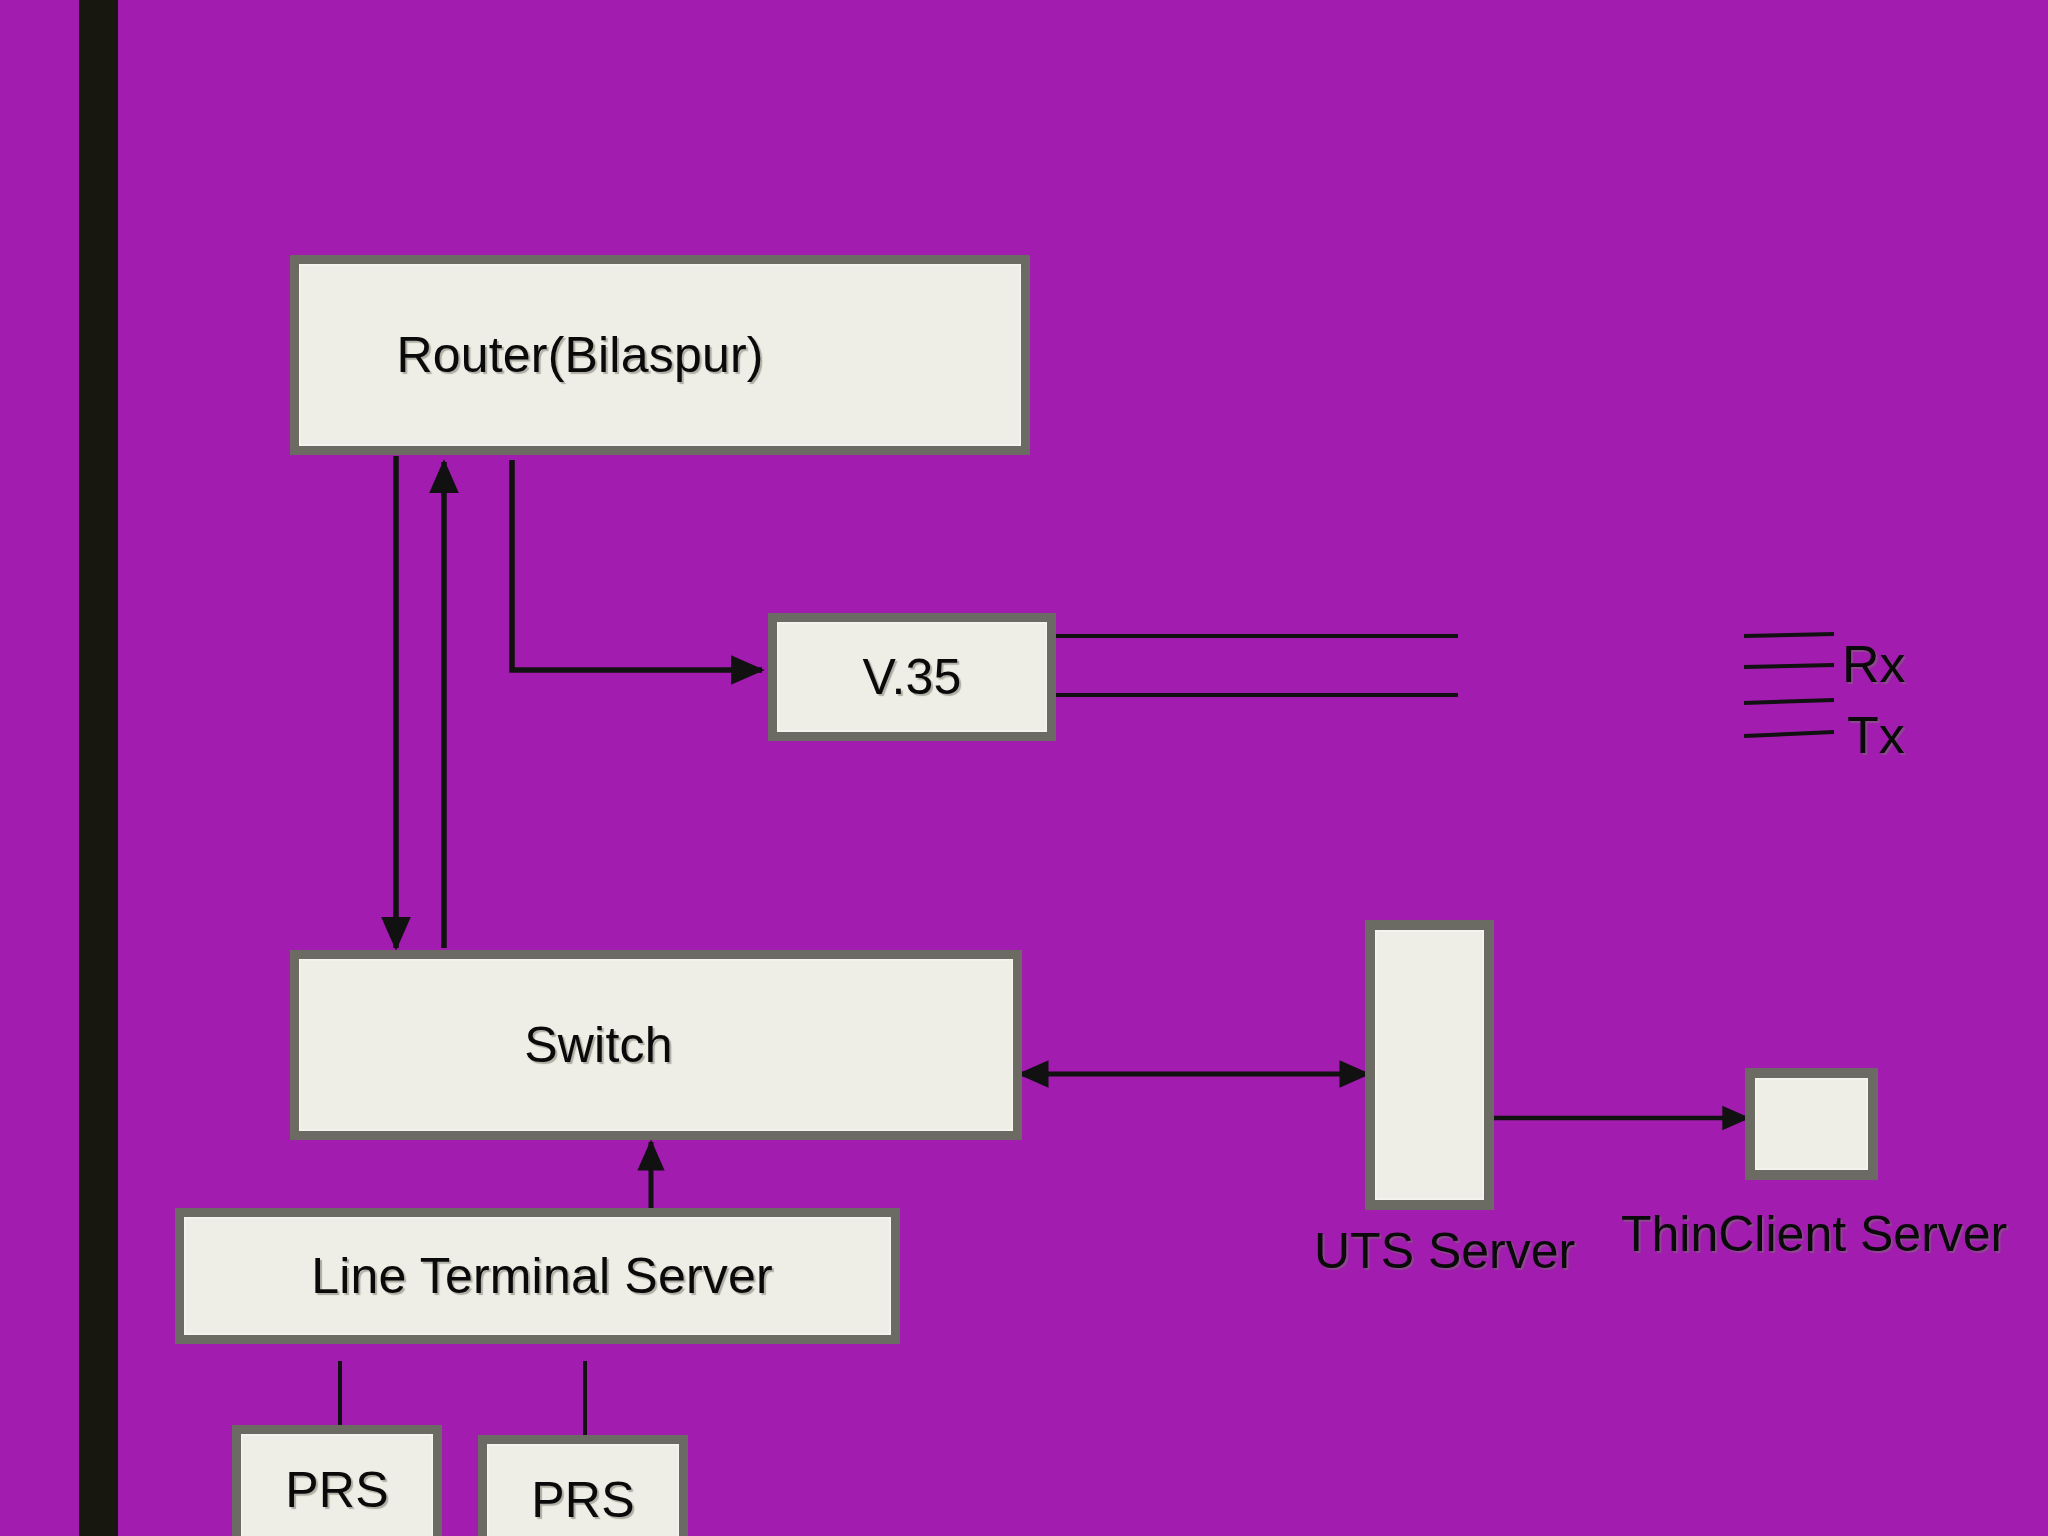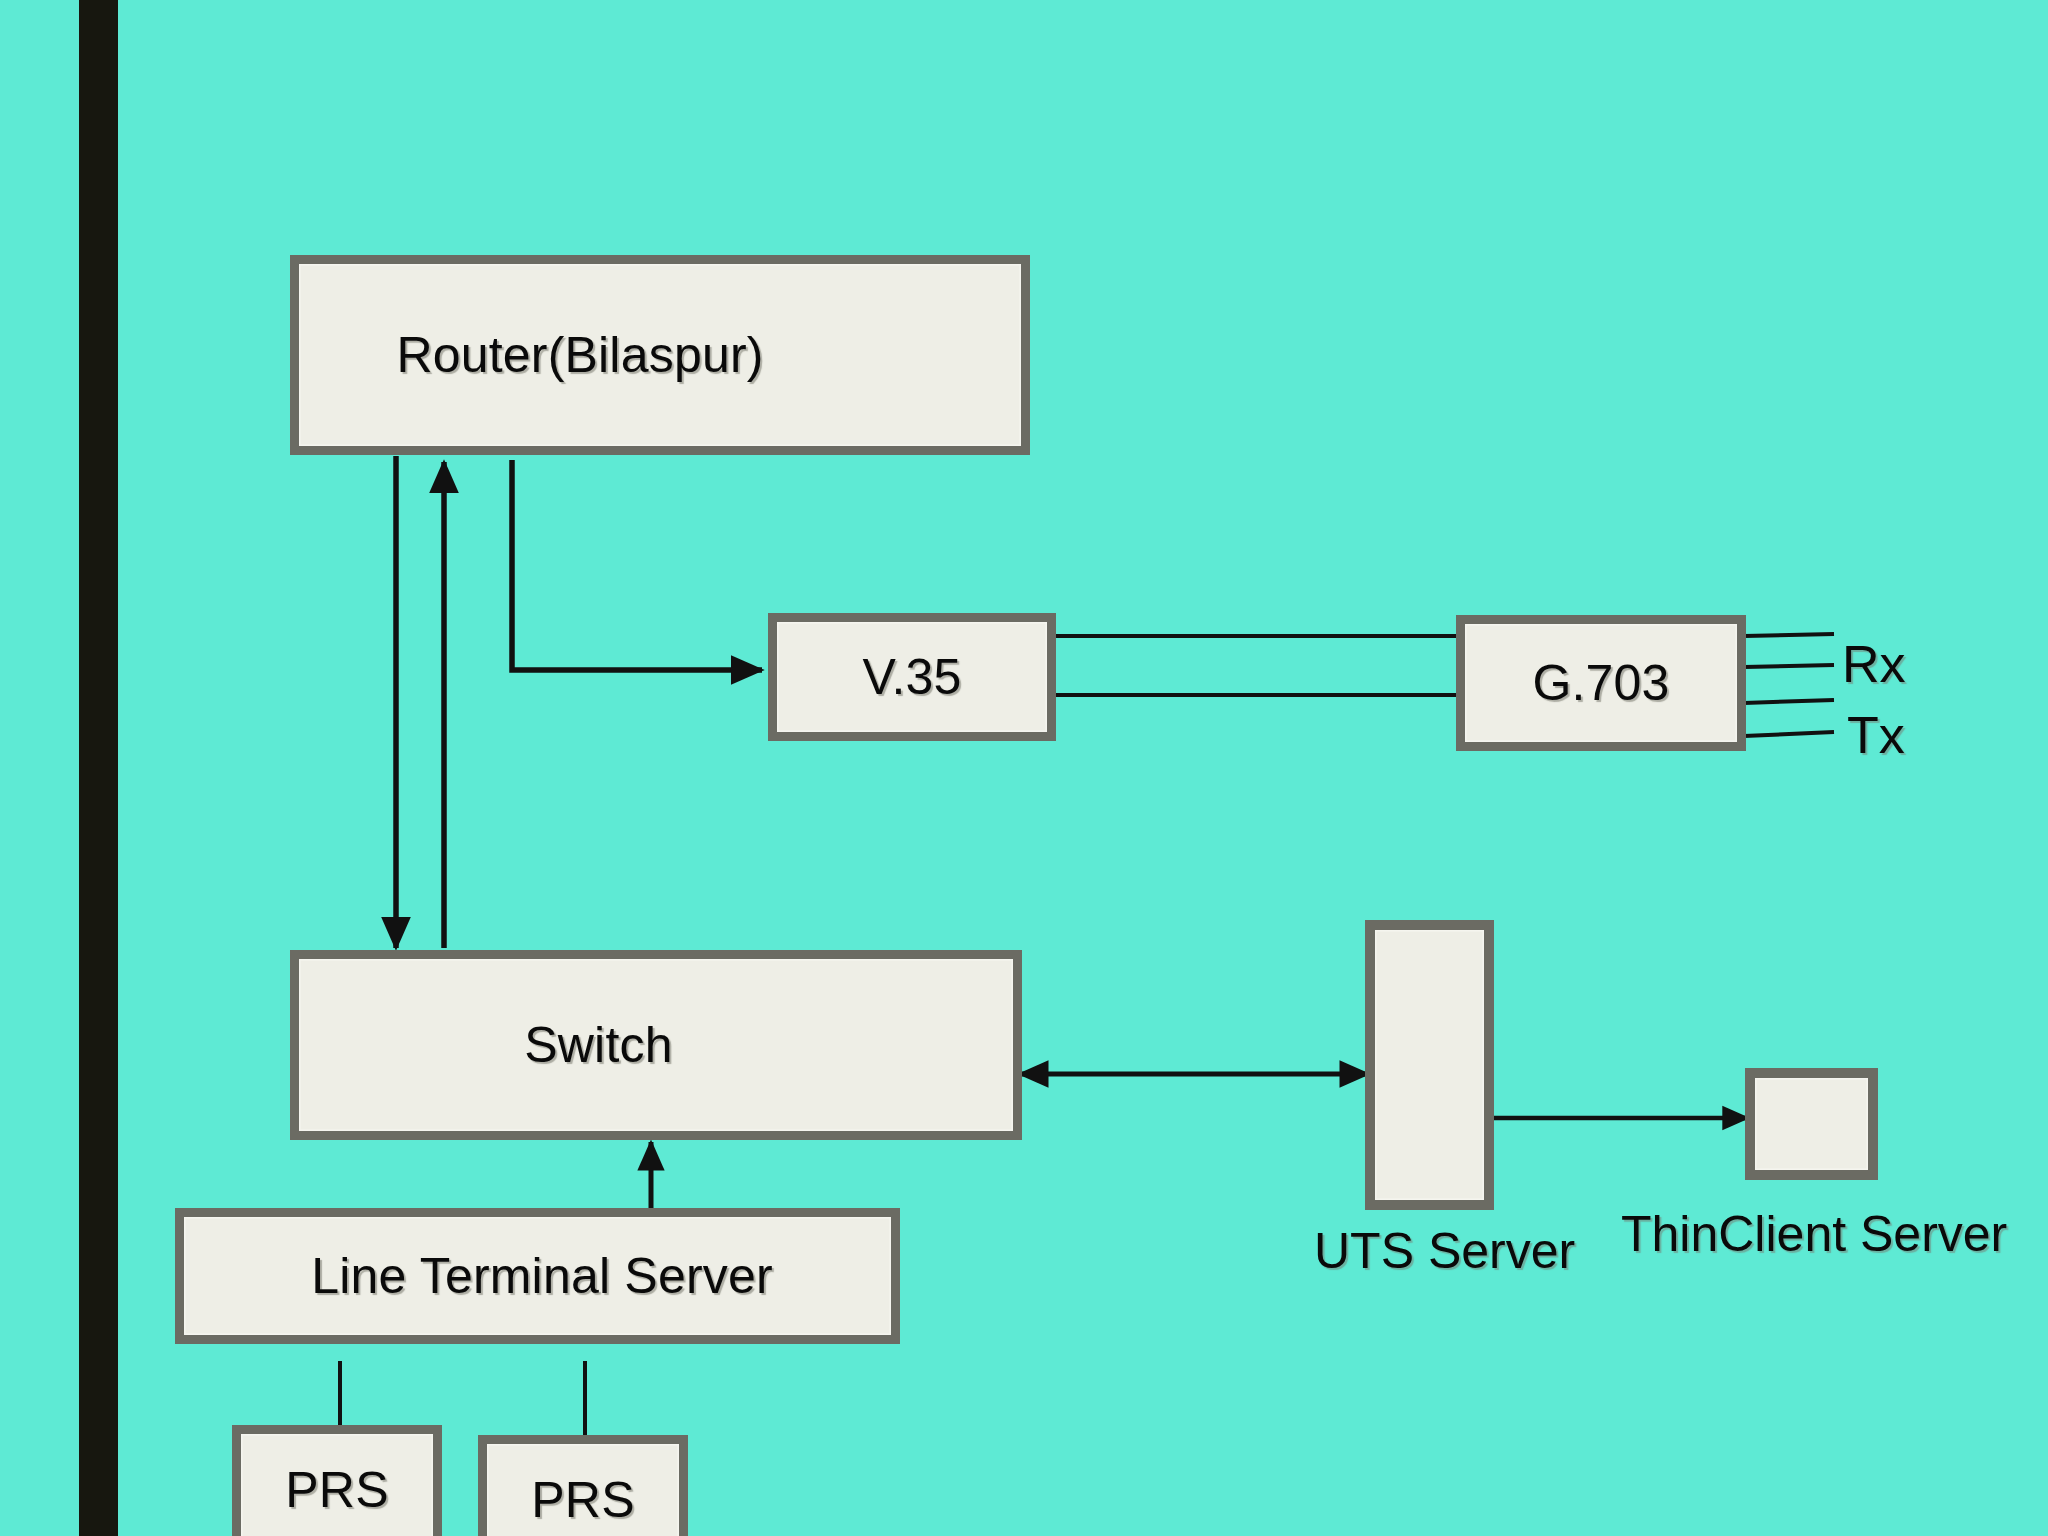--- a/index.html
+++ b/index.html
@@ -4,21 +4,21 @@
 <style>
   html, body {
     margin: 0;
     padding: 0;
     background: #eeeee6;
   }
   #canvas {
     position: relative;
     width: 2048px;
     height: 1536px;
-    background: #5eead4;
+    background: #a21caf;
     overflow: hidden;
     font-family: "Liberation Sans", sans-serif;
   }
   #left-bar {
     position: absolute;
     left: 79px;
     top: 0;
     width: 39px;
     height: 1536px;
     background: #17170f;
@@ -124,23 +124,20 @@
   </svg>
 
   <div class="node" id="node-router">
     <span class="label">Router(Bilaspur)</span>
   </div>
 
   <div class="node" id="node-v35">
     <span class="label">V.35</span>
   </div>
 
-  <div class="node" id="node-g703">
-    <span class="label">G.703</span>
-  </div>
 
   <div class="node" id="node-switch">
     <span class="label">Switch</span>
   </div>
 
   <div class="node" id="node-lts">
     <span class="label">Line Terminal Server</span>
   </div>
 
   <div class="node" id="node-prs-1">

